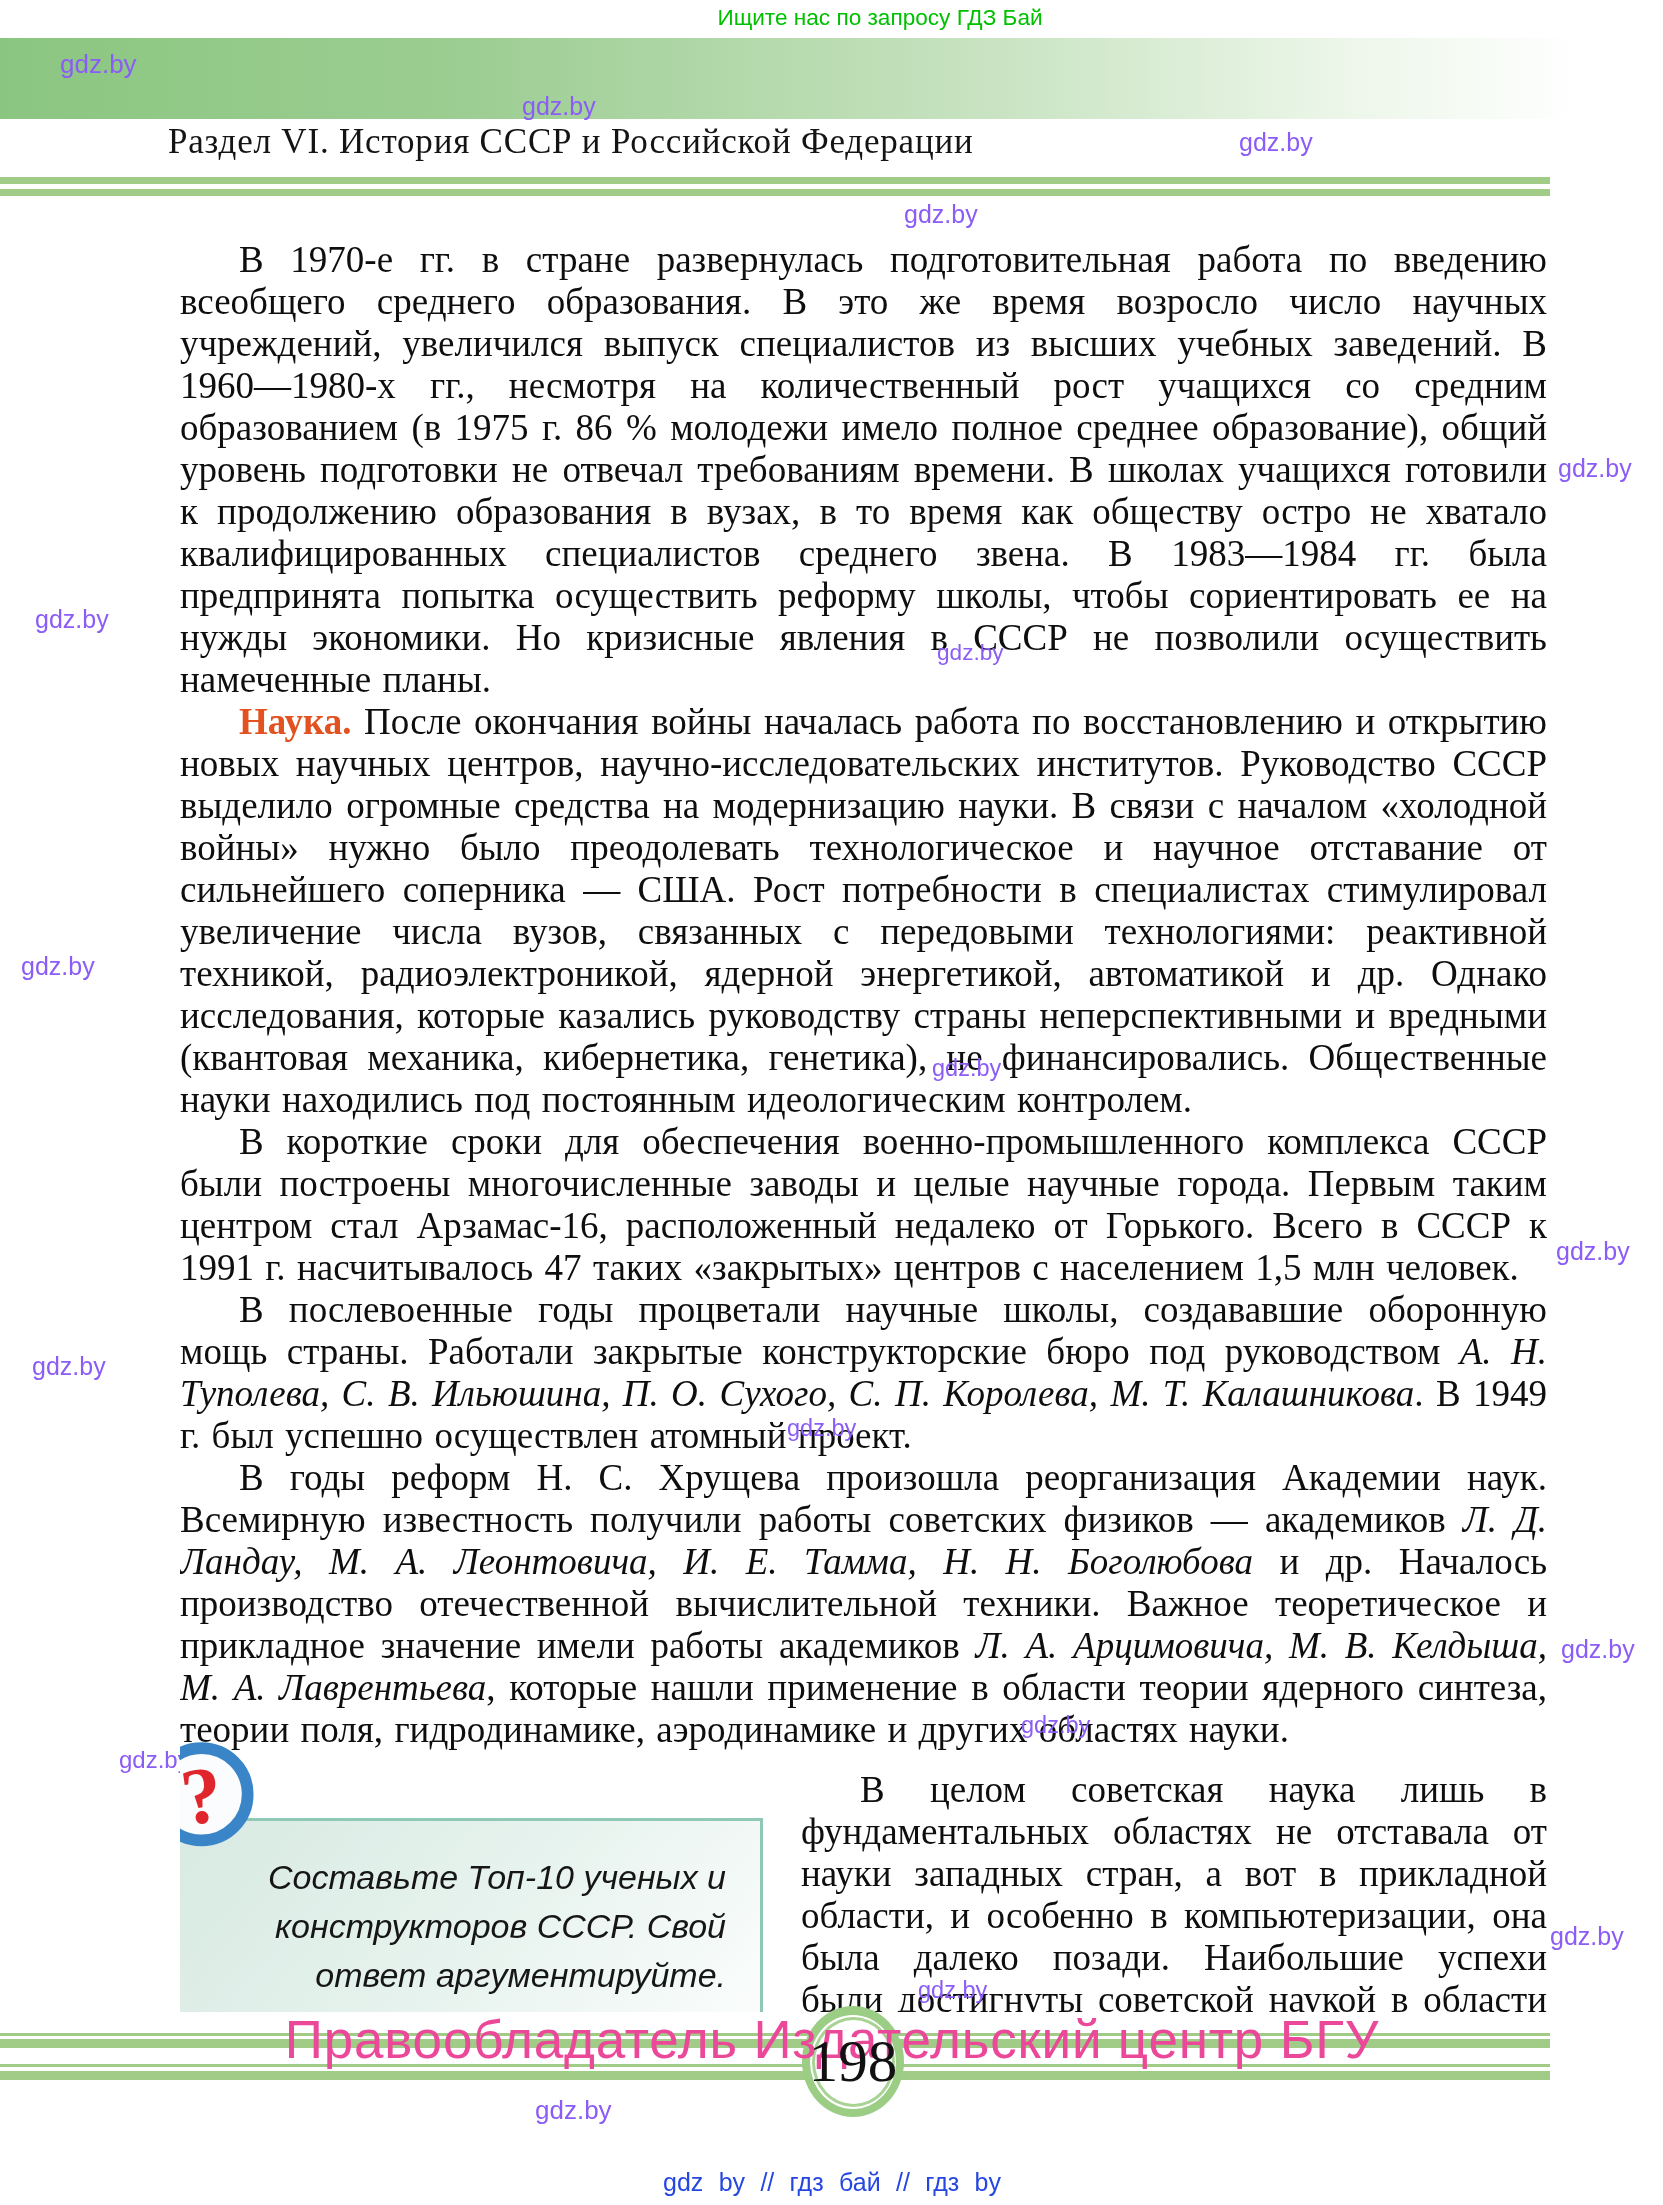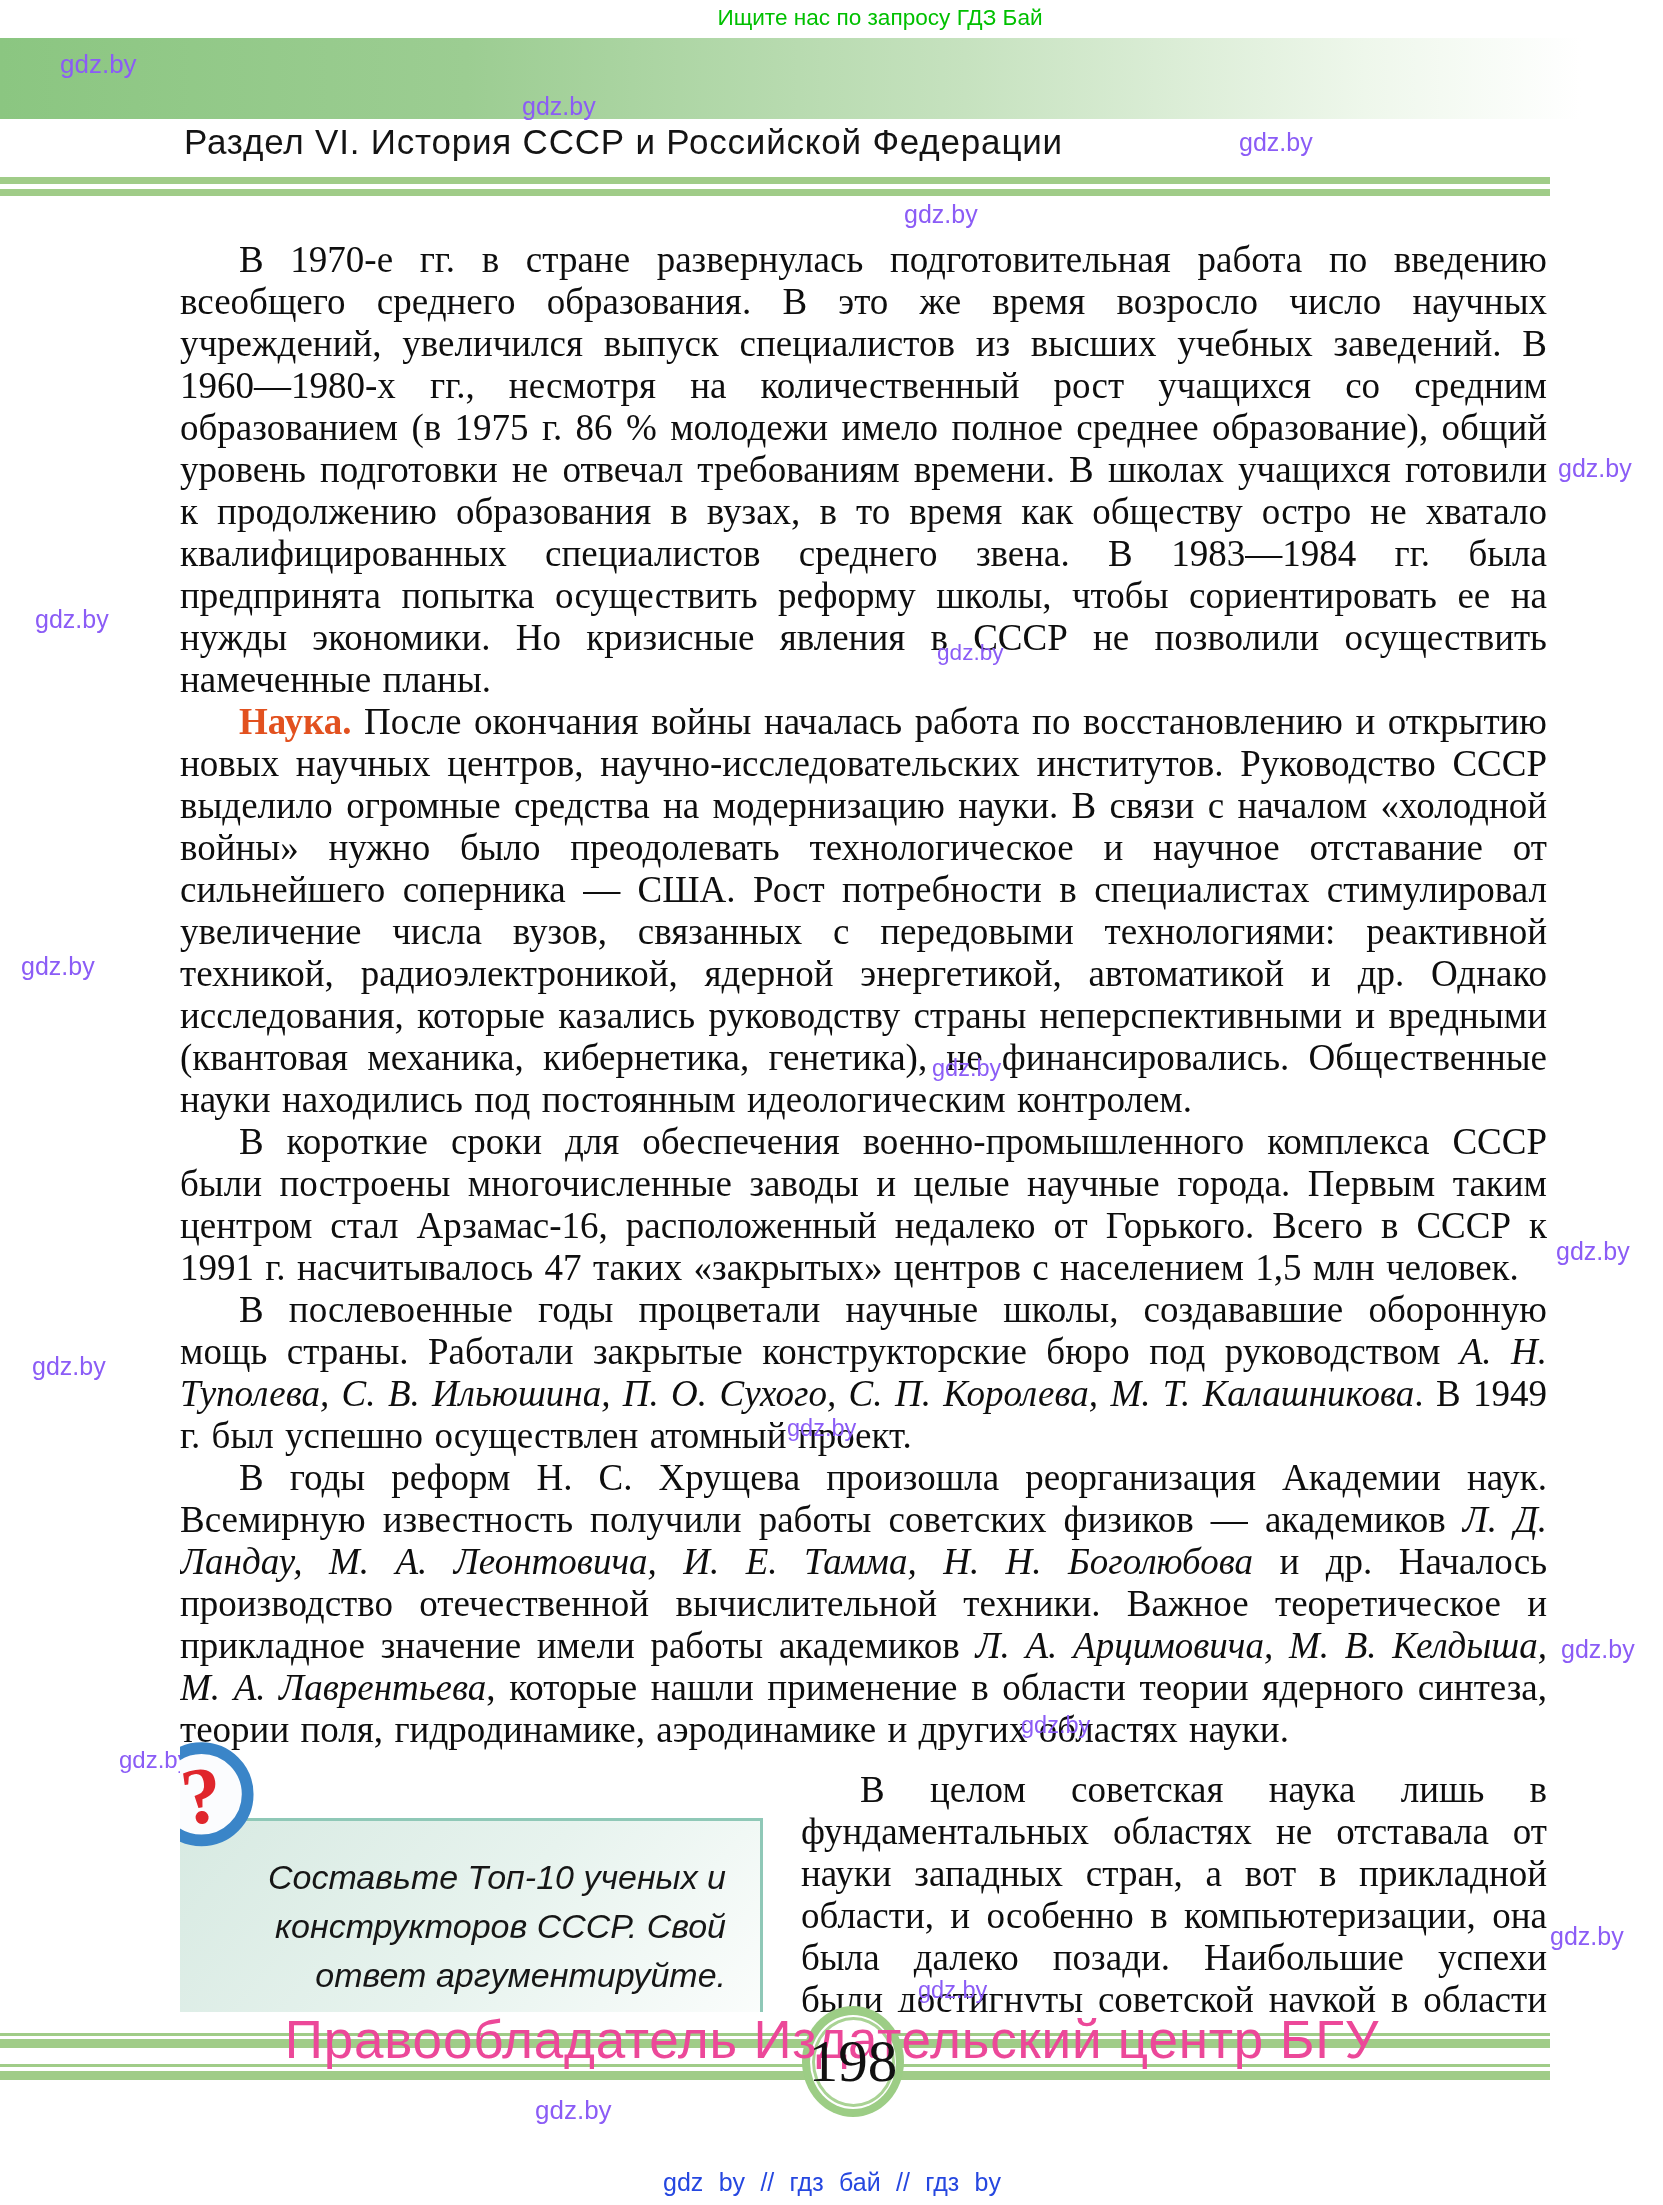--- a/index.html
+++ b/index.html
@@ -8,22 +8,22 @@
 
   
   .top-link{position:absolute;top:5px;left:0;width:100%;text-align:center;
             color:#00c000;font-size:22.6px;font-weight:400;margin-left:48px;}
 
   
   .band{position:absolute;top:38px;left:0;width:100%;height:81px;
         background:linear-gradient(90deg,#8bc681 0%,#9ccd92 28%,#c6e2bf 58%,#eef7eb 82%,#ffffff 95%);}
 
   
-  .title{position:absolute;top:122px;left:184px;margin:0;font-size:35px;font-weight:400;
-         color:#141414;letter-spacing:0.8px;white-space:nowrap;}
+  .title{position:absolute;top:122px;left:168px;margin:0;font-size:35px;font-weight:400;
+         color:#141414;letter-spacing:0.8px;white-space:nowrap;font-family:Liberation Serif, serif;}
 
   
   .rule{position:absolute;left:0;background:#a0cc88;z-index:1;}
   .r-top1{top:177px;width:1550px;height:6.7px;}
   .r-top2{top:189px;width:1550px;height:6.7px;}
   .r-b-thin1{top:2033px;width:1550px;height:3.4px;}
   .r-b-thick1{top:2039px;width:1550px;height:9.2px;}
   .r-b-thin2{top:2064px;width:1550px;height:3.4px;}
   .r-b-thick2{top:2071px;width:1550px;height:9.2px;}
 

